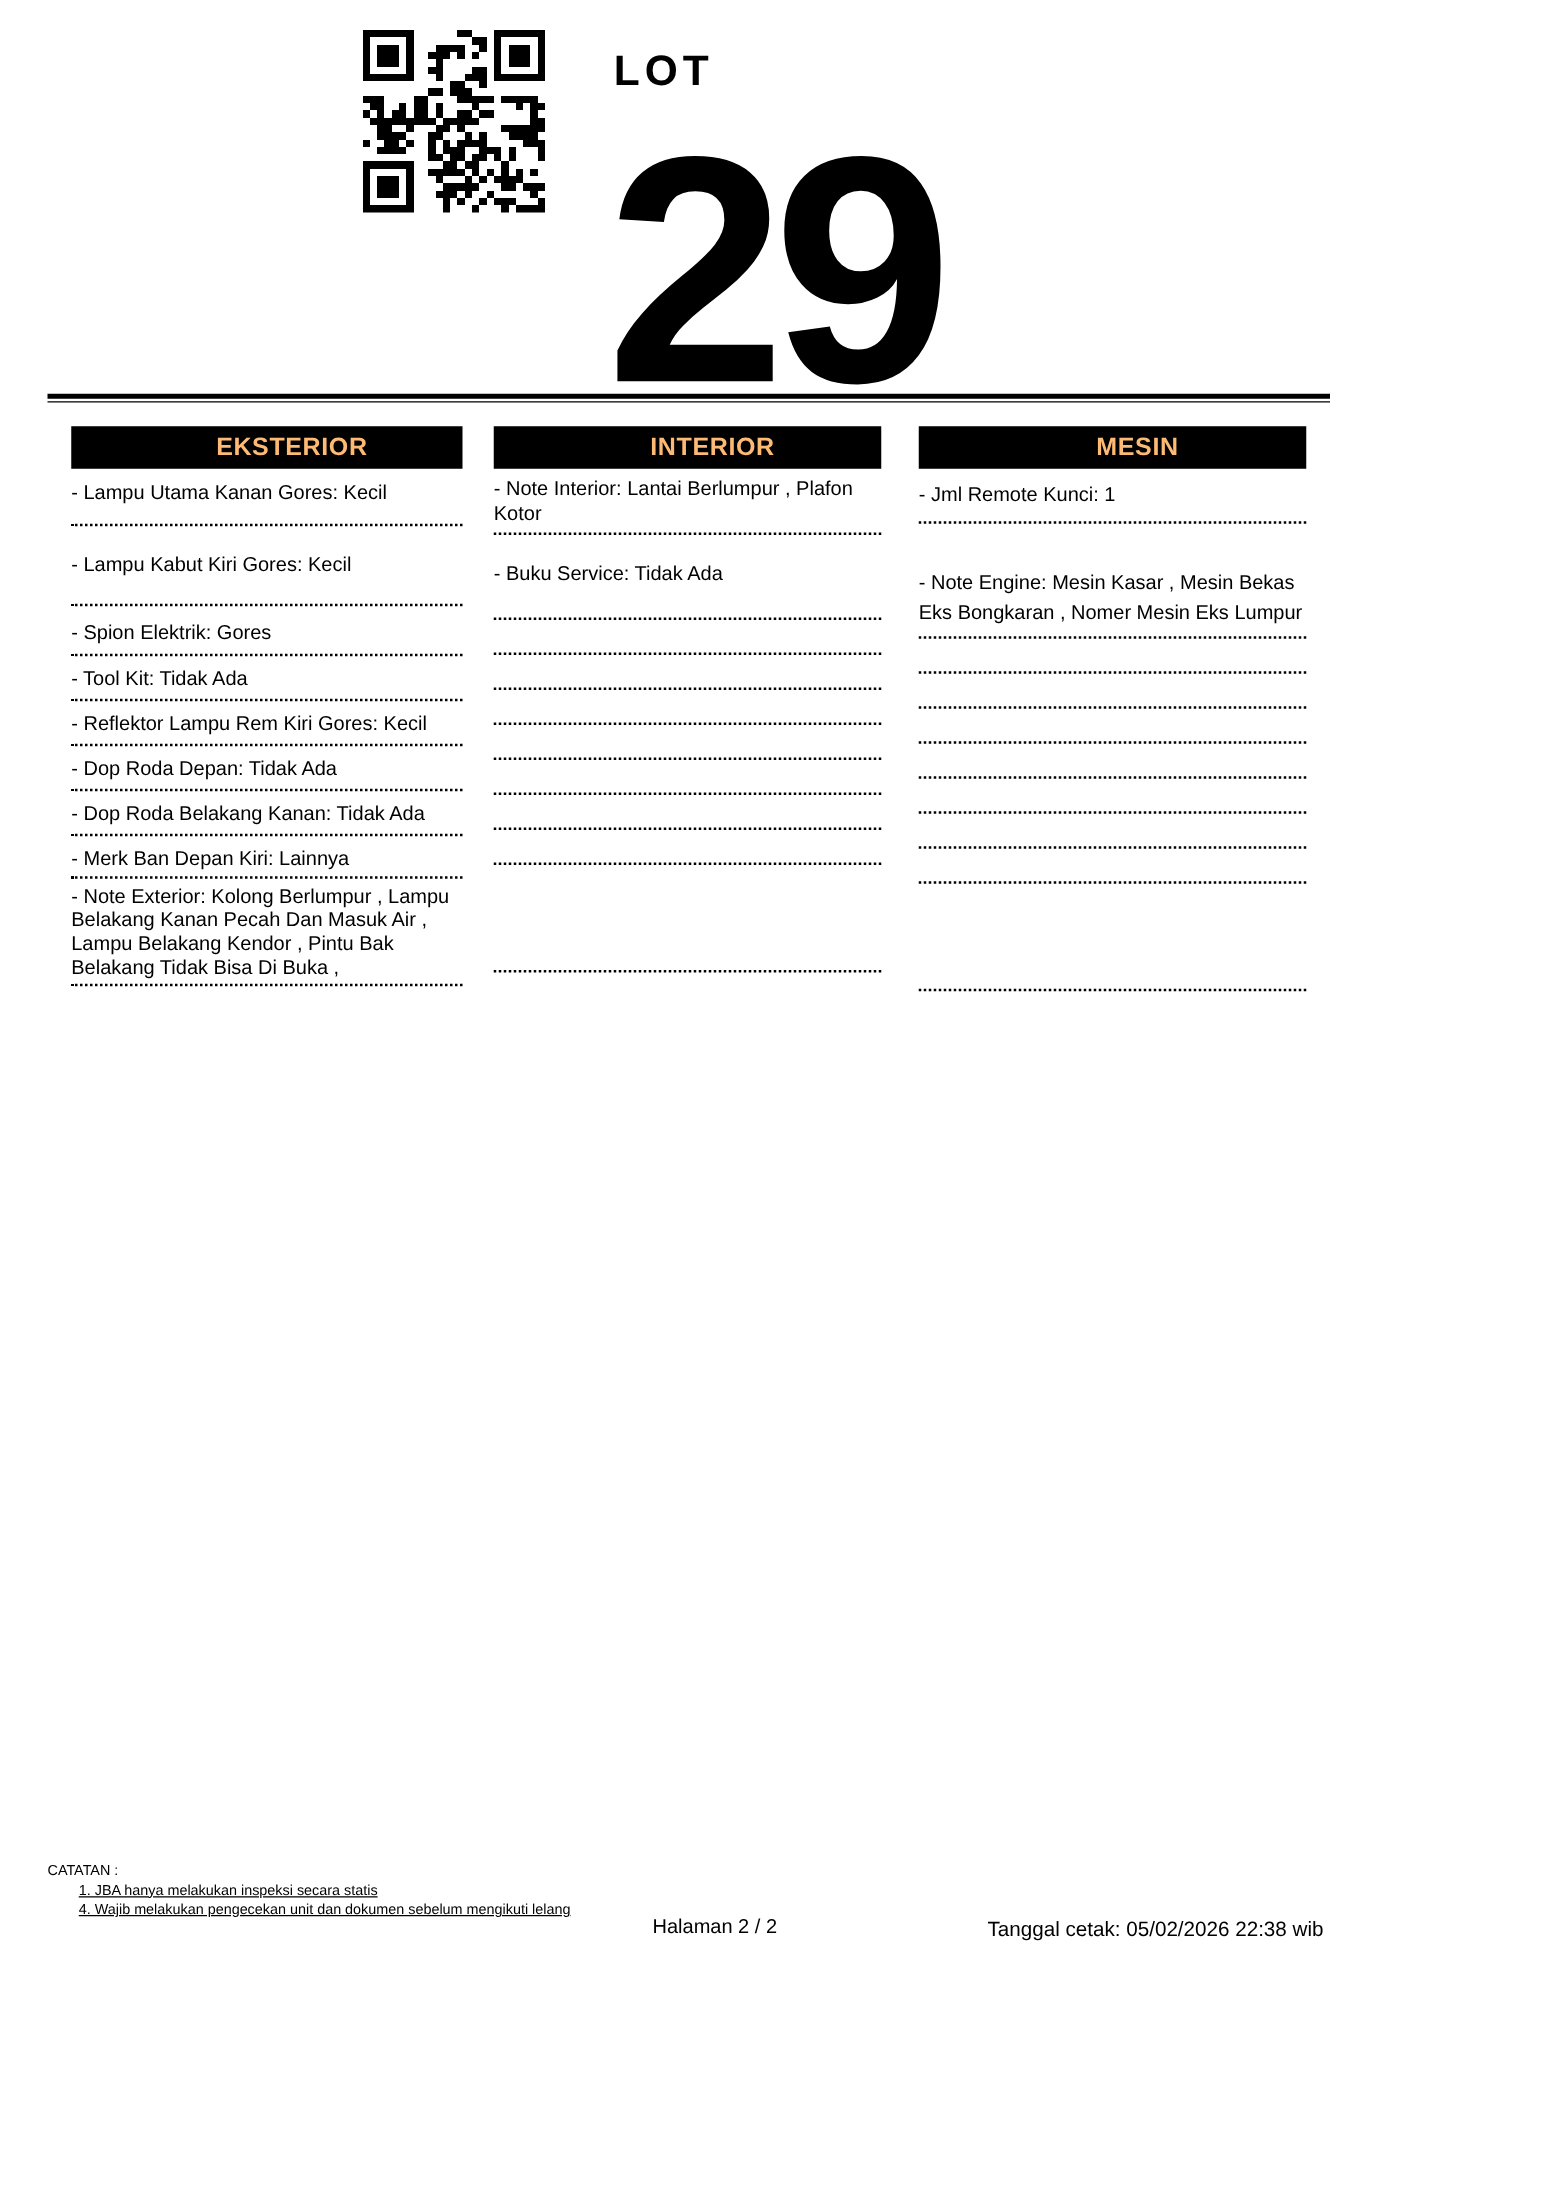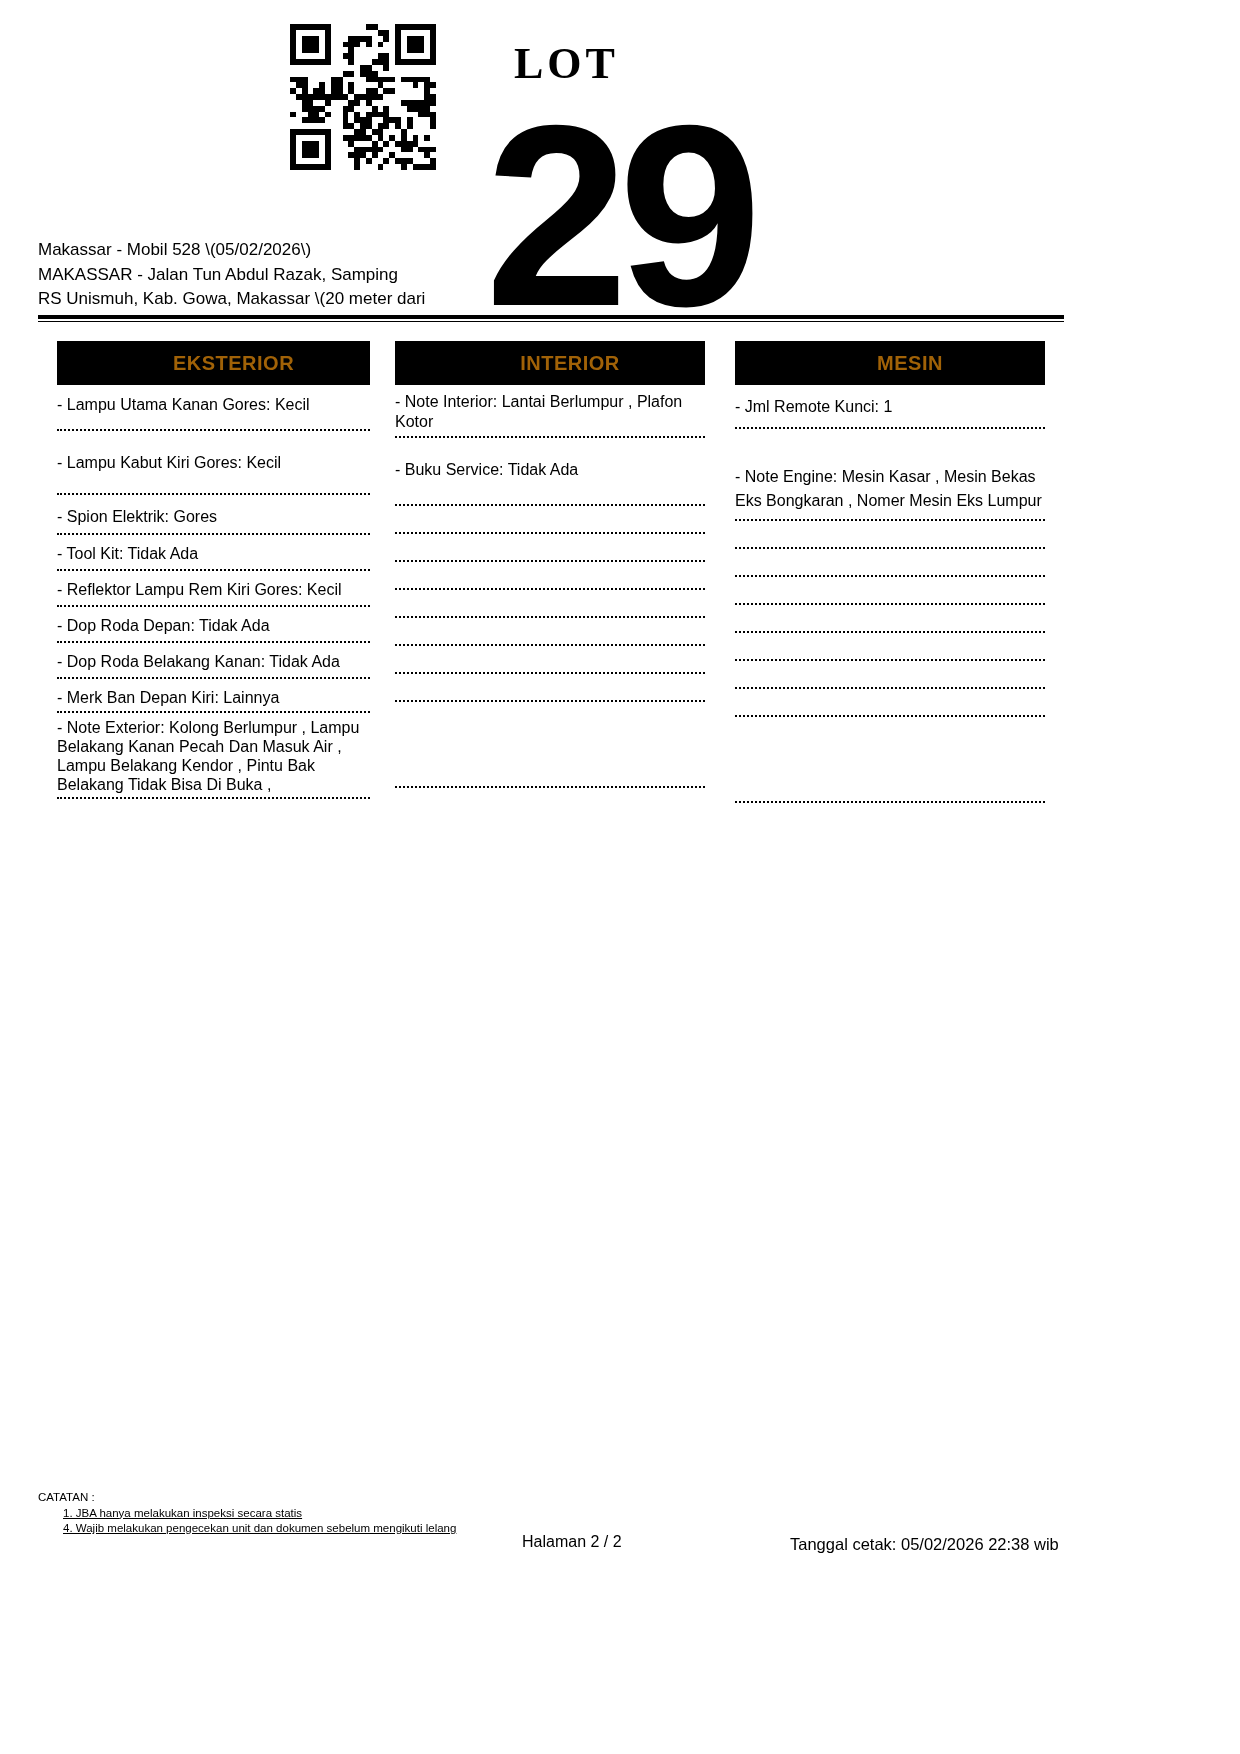--- a/index.html
+++ b/index.html
@@ -2,41 +2,41 @@
 <html><head>
 <meta charset="utf-8">
 <style>
   html,body{margin:0;padding:0;background:#fff;}
   .page{
     position:relative;width:1240px;height:1754px;background:#fff;
     font-family:"Liberation Sans",sans-serif;color:#000;overflow:hidden;
   }
   .qr{position:absolute;left:290px;top:24px;width:146px;height:146px;}
   .lot-label{
-    position:absolute;left:514px;top:38px;
-    font-size:44px;font-weight:bold;letter-spacing:4px;font-family:Liberation Serif, serif;
+    position:absolute;left:491px;top:38px;
+    font-size:34px;font-weight:bold;letter-spacing:4px;
   }
   .lot-number{
     position:absolute;left:485px;top:87px;
     font-size:258px;font-weight:bold;line-height:1;letter-spacing:-10px;
   }
   .address{
     position:absolute;left:38px;top:238px;width:480px;
     font-size:17px;line-height:1.45;
   }
   .sep{position:absolute;left:38px;top:315px;width:1026px;}
   .sep .thick{height:4px;background:#000;}
   .sep .thin{height:1px;background:#000;margin-top:2px;}
 
   .col{position:absolute;top:341px;}
   .col1{left:57px;width:313px;}
   .col2{left:395px;width:310px;}
   .col3{left:735px;width:310px;}
   .col-header{
-    height:44px;background:#000;color:#a16207;font-weight:bold;font-size:20px;
+    height:34px;background:#000;color:#fdba74;font-weight:bold;font-size:20px;
     display:flex;align-items:center;justify-content:center;letter-spacing:0.5px;padding-left:40px;
   }
   .row{
     border-bottom:2px dotted #000;
     font-size:16px;line-height:20px;
   }
   
   .col1 .r1{padding:10px 0 14px;}
   .col1 .r2{padding:22px 0 20px;}
   .col1 .r3{padding:12px 0 6px;}
@@ -265,25 +265,20 @@
       <rect x="19" y="1" width="5" height="5" fill="#fff"></rect>
       <rect x="20" y="2" width="3" height="3"></rect>
       <rect x="0" y="18" width="7" height="7"></rect>
       <rect x="1" y="19" width="5" height="5" fill="#fff"></rect>
       <rect x="2" y="20" width="3" height="3"></rect>
     </svg>
 
   <div class="lot-label">LOT</div>
   <div class="lot-number">29</div>
 
-  <div class="address">
-    <div>Makassar - Mobil 528 \(05/02/2026\)</div>
-    <div>MAKASSAR - Jalan Tun Abdul Razak, Samping</div>
-    <div>RS Unismuh, Kab. Gowa, Makassar \(20 meter dari</div>
-  </div>
 
   <div class="sep">
     <div class="thick"></div>
     <div class="thin"></div>
   </div>
 
   <div class="col col1">
     <div class="col-header">EKSTERIOR</div>
     <div class="row r1">- Lampu Utama Kanan Gores: Kecil</div>
     <div class="row r2">- Lampu Kabut Kiri Gores: Kecil</div>

